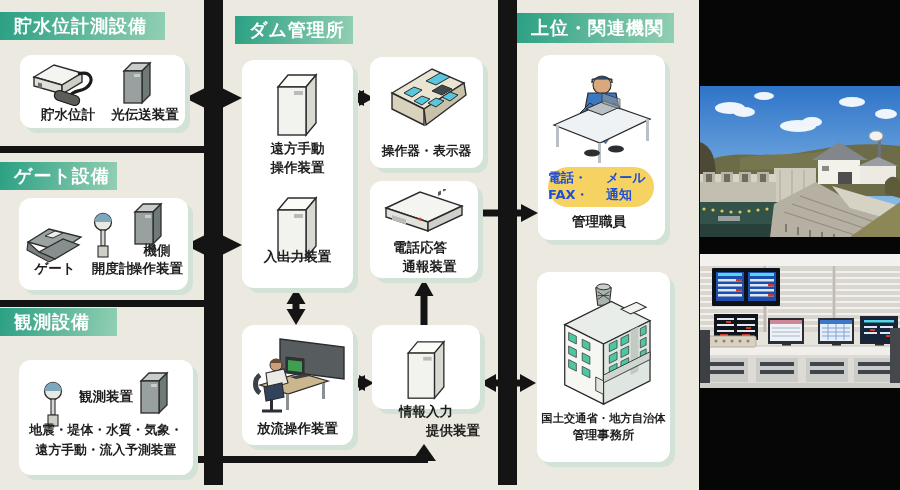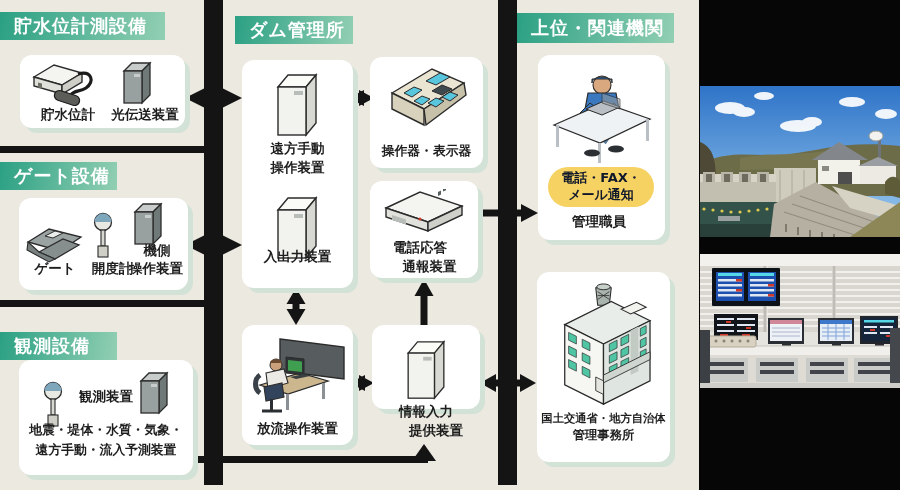--- a/index.html
+++ b/index.html
@@ -22,22 +22,22 @@
   .lbl{
     position:absolute;color:#1e1e1e;font-weight:bold;text-align:center;
     white-space:nowrap;line-height:1.25;
   }
   .fs14{font-size:13.5px;}
   .fs13{font-size:12.8px;}
   .fs12{font-size:12.3px;}
   .fs11{font-size:11.3px;}
   .badge{
     position:absolute;background:#f6d263;border-radius:20px;
-    display:flex;flex-direction:column;justify-content:center;align-items:center;
-    color:#0f172a;font-weight:bold;font-size:13px;line-height:1.3;
+    display:flex;flex-direction:row;justify-content:center;align-items:center;
+    color:#1d4ed8;font-weight:bold;font-size:13px;line-height:1.3;
   }
   .icon{position:absolute;}
   .photo-panel{position:absolute;left:699px;top:0;width:201px;height:490px;background:#060606;}
   .photo{position:absolute;display:block;}
 </style>
 </head>
 <body>
 
 <div class="canvas">
 
@@ -82,21 +82,21 @@
       <polygon points="424,444 412,461 436,461"></polygon>
     </g>
   </svg>
 
   <div class="hdr" style="left:0;top:12px;width:165px;height:28px;">
       <span>貯水位計測設備</span>
     </div>
   <div class="hdr" style="left:0;top:162px;width:117px;height:28px;">
       <span>ゲート設備</span>
     </div>
-  <div class="hdr" style="left:0;top:332px;width:117px;height:28px;">
+  <div class="hdr" style="left:0;top:308px;width:117px;height:28px;">
       <span>観測設備</span>
     </div>
   <div class="hdr" style="left:235px;top:16px;width:118px;height:28px;">
       <span>ダム管理所</span>
     </div>
   <div class="hdr" style="left:517px;top:13px;width:157px;height:30px;">
       <span>上位・関連機関</span>
     </div>
 
   <div class="card" style="left:20px;top:55px;width:165px;height:73px;">
@@ -233,21 +233,21 @@
   </div>
 
   <div class="card" style="left:372px;top:325px;width:108px;height:84px;">
     <svg class="icon" style="left:31px;top:14px;" width="46" height="62" viewBox="0 0 46 66">
       <polygon points="4,15 14,3 42,3 32,15" fill="#fbfbf8" stroke="#2b2b2b" stroke-width="1.4"></polygon>
       <polygon points="32,15 42,3 42,51 32,63" fill="#d9d9d3" stroke="#2b2b2b" stroke-width="1.4"></polygon>
       <rect x="4" y="15" width="28" height="48" fill="#f2f2ee" stroke="#2b2b2b" stroke-width="1.4"></rect>
       <rect x="20" y="19" width="9" height="4" fill="#b9bdb9"></rect>
     </svg>
     <div class="lbl fs14" style="left:0;top:78px;width:108px;">情報入力</div>
-    <div class="lbl fs14" style="left:10px;top:97px;width:108px;">提供装置</div>
+    <div class="lbl fs14" style="left:0;top:97px;width:108px;text-align:right;">提供装置</div>
   </div>
 
   <div class="card" style="left:538px;top:55px;width:127px;height:185px;">
     <svg class="icon" style="left:8px;top:8px;" width="111" height="104" viewBox="0 0 111 104">
       <path d="M62,58 C56,62 56,74 62,78" fill="none" stroke="#5a7b9c" stroke-width="8"></path>
       <circle cx="56" cy="22" r="9" fill="#d9a87e" stroke="#2b2b2b" stroke-width="1.1"></circle>
       <path d="M46,20 C46,12 66,12 66,20 L66,16 L46,16 Z" fill="#2f6fb4" stroke="#2b2b2b" stroke-width="1"></path>
       <polygon points="42,30 70,30 74,52 38,52" fill="#3a78c0" stroke="#2b2b2b" stroke-width="1.2"></polygon>
       <polygon points="44,40 34,50 42,54 52,46" fill="#3a78c0" stroke="#2b2b2b" stroke-width="1"></polygon>
       <polygon points="68,40 78,50 70,54 60,46" fill="#3a78c0" stroke="#2b2b2b" stroke-width="1"></polygon>

